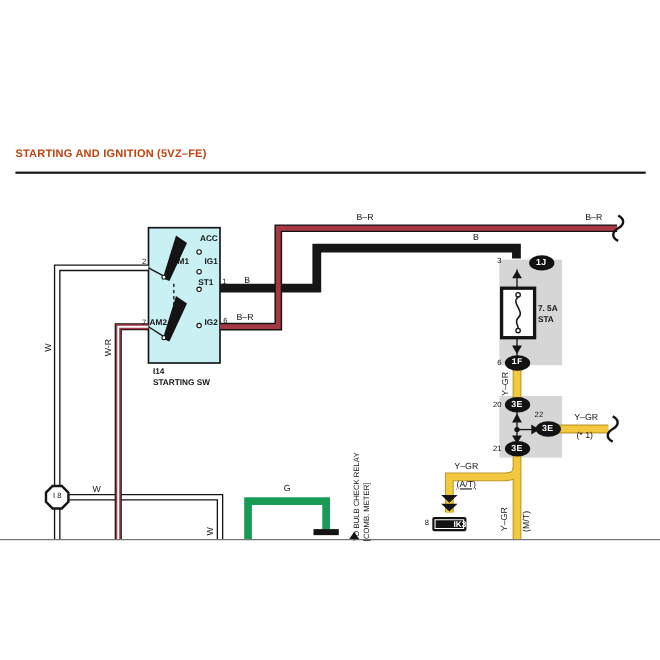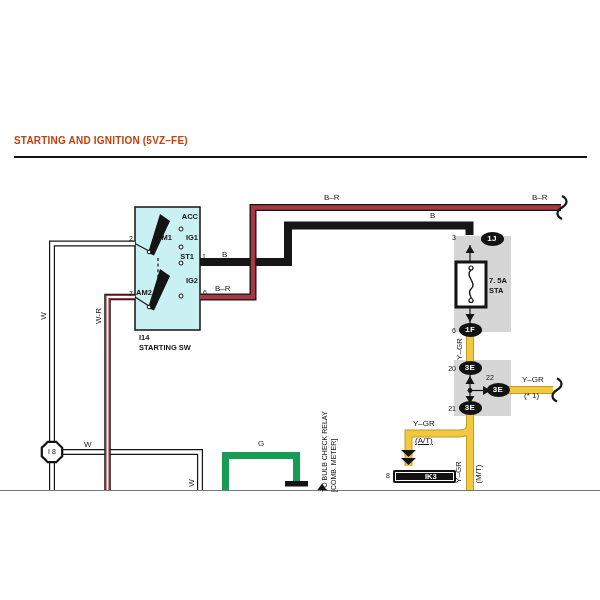--- a/index.html
+++ b/index.html
@@ -11,22 +11,22 @@
   .pin{position:absolute;font-size:7px;line-height:9px;color:#141414;white-space:nowrap;}
   .ra{text-align:right;}
   .rot{transform:rotate(-90deg);transform-origin:center;text-align:center;}
   .oval{position:absolute;width:23px;height:14px;background:#121212;border-radius:50%;
         color:#fff;font-size:8px;font-weight:bold;text-align:center;line-height:14px;
         letter-spacing:.3px;}
   .title{position:absolute;left:14px;top:135px;font-size:10px;font-weight:bold;
          letter-spacing:.2px;color:#c2410c;}
   .rule{position:absolute;left:14px;top:156px;width:573px;height:2.4px;background:#141414;}
   .ik3box{position:absolute;left:393px;top:470px;width:31px;height:13px;background:#121212;
-          border-radius:2px;color:#fff;font-size:7.5px;font-weight:bold;text-align:left;
-          line-height:13px;box-shadow:inset 0 0 0 2px #121212, inset 0 0 0 3px #fff;padding-left:32px;}
+          border-radius:2px;color:#fff;font-size:7.5px;font-weight:bold;text-align:right;
+          line-height:13px;box-shadow:inset 0 0 0 2px #121212, inset 0 0 0 3px #fff;}
   .vtext{position:absolute;transform:rotate(-90deg);transform-origin:center;}
   .bulb{width:92px;height:22px;left:285px;top:435px;font-size:7px;line-height:9px;
         text-align:left;white-space:nowrap;color:#141414;}
 </style>
 </head>
 <body>
 
 <div id="page">
 
   <div class="title">STARTING AND IGNITION (5VZ–FE)</div>
@@ -129,21 +129,21 @@
   </svg>
 
   <div class="pin ra" style="left:120px;top:234px;width:13px;">2</div>
   <div class="lbl lbl-sm" style="left:156px;top:233px;">AM1</div>
   <div class="pin ra" style="left:120px;top:289px;width:13px;">7</div>
   <div class="lbl lbl-sm" style="left:136px;top:288px;">AM2</div>
   <div class="lbl lbl-sm ra" style="left:170px;top:212px;width:28px;">ACC</div>
   <div class="lbl lbl-sm ra" style="left:170px;top:233px;width:28px;">IG1</div>
   <div class="lbl lbl-sm ra" style="left:166px;top:252px;width:28px;">ST1</div>
   <div class="pin" style="left:202px;top:252px;">1</div>
-  <div class="lbl lbl-sm ra" style="left:170px;top:276px;width:28px;">IG2</div>
+  <div class="lbl lbl-sm ra" style="left:170px;top:288px;width:28px;">IG2</div>
   <div class="pin" style="left:203px;top:288px;">6</div>
   <div class="lbl lbl-sm" style="left:139px;top:333px;">I14</div>
   <div class="lbl lbl-sm" style="left:139px;top:343px;">STARTING SW</div>
 
   <div class="lbl" style="left:222px;top:250px;">B</div>
   <div class="lbl" style="left:430px;top:211px;">B</div>
   <div class="lbl" style="left:215px;top:284px;">B–R</div>
   <div class="lbl" style="left:324px;top:193px;">B–R</div>
   <div class="lbl" style="left:532px;top:193px;">B–R</div>
   <div class="lbl rot" style="left:29px;top:311px;width:30px;">W</div>

